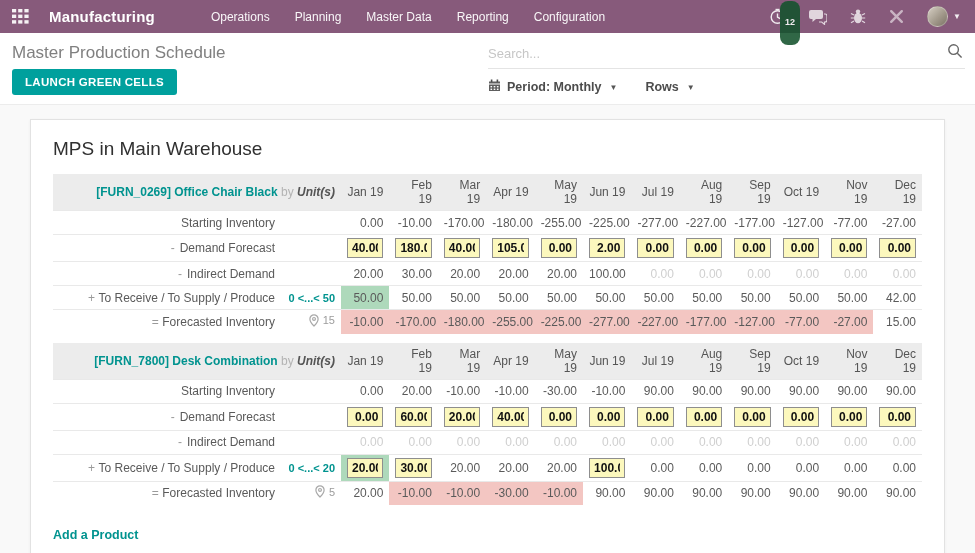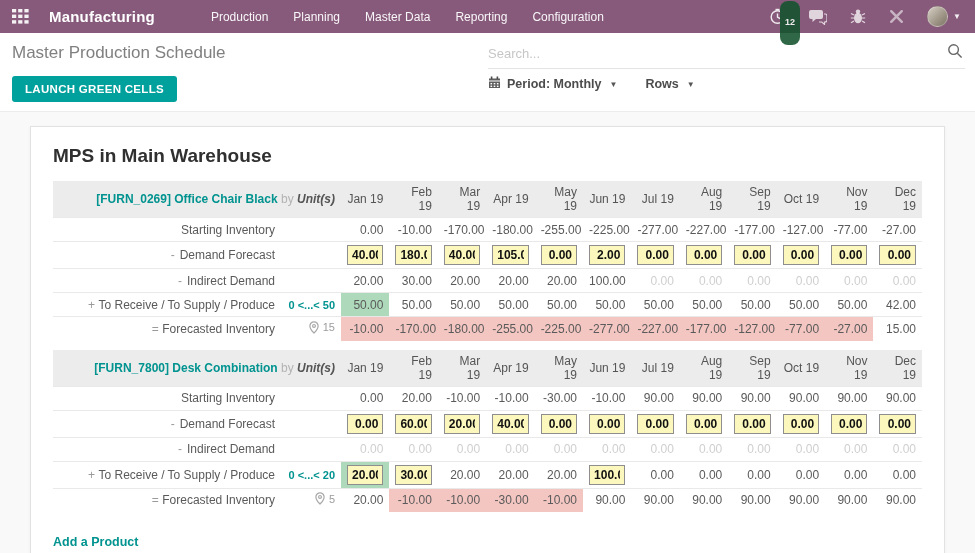--- a/index.html
+++ b/index.html
@@ -23,34 +23,34 @@
     background:linear-gradient(135deg,#d6cfc4 0%,#a39a8c 55%,#7b7265 100%); border:1px solid rgba(255,255,255,.25); }
   .caret-w { font-size:8px; color:rgba(255,255,255,.9); }
 
   
   .cp { background:#fff; padding:7px 10px 9px 12px; border-bottom:1px solid #ececec; }
   .cp-row1 { display:flex; justify-content:space-between; align-items:flex-start; }
   .page-title { font-size:17px; color:#808080; margin-top:3px; }
   .search { width:477px; display:flex; align-items:center; border-bottom:1px solid #e4e4e4; padding:3px 2px 5px 0; }
   .search input { flex:1; border:none; outline:none; font-size:13px; color:#555; background:transparent; }
   .search input::placeholder { color:#c6c6c6; }
-  .cp-row2 { display:flex; justify-content:space-between; align-items:flex-start; margin-top:7px; }
+  .cp-row2 { display:flex; justify-content:space-between; align-items:flex-end; }
   .btn-primary { background:#00A09D; color:#fff; border:none; border-radius:3px;
     font-size:11.5px; font-weight:bold; letter-spacing:.3px; padding:7px 13px; cursor:pointer;
     font-family:inherit; }
   .filters { width:477px; display:flex; align-items:center; gap:28px; }
   .filter { display:flex; align-items:center; gap:6px; font-size:12.5px; font-weight:bold;
     color:#4c4c4c; cursor:pointer; }
   .caret-d { font-size:8px; color:#555; margin-left:2px; }
 
   
   .content { background:#f9f9f9; padding:14px 30px 0; }
   .card { background:#fff; border:1px solid #e2e2e2; box-shadow:0 1px 3px rgba(0,0,0,.05);
     padding:14px 22px 20px; min-height:404px; }
-  .card-title { font-size:19px; font-weight:bold; color:#303030; margin:4px 0 14px; }
+  .card-title { font-size:19px; font-weight:normal; color:#303030; margin:4px 0 14px; }
 
   
   table.mps { width:100%; border-collapse:collapse; table-layout:fixed; font-size:12px; margin-bottom:9px; }
   col.c-label { width:228px; } col.c-range { width:60px; }
   table.mps thead th { background:#ececec; color:#555; font-weight:normal; padding:4px 6px; text-align:right; }
   th.prod { text-align:left; padding-left:6px; white-space:nowrap; overflow:hidden; }
   .prod-link { color:#00938F; font-weight:bold; cursor:pointer; text-decoration:none; }
   .by { color:#b3b3b3; }
   .unit { color:#555; font-style:italic; font-weight:bold; }
   table.mps tbody td { padding:3px 6px; height:24px; text-align:right; color:#5a5a5a;
@@ -85,21 +85,21 @@
           <rect x="6.2" y="5.6" width="4.2" height="3.4"></rect>
           <rect x="12.4" y="5.6" width="4.2" height="3.4"></rect>
         <rect x="0" y="11.2" width="4.2" height="3.4"></rect>
           <rect x="6.2" y="11.2" width="4.2" height="3.4"></rect>
           <rect x="12.4" y="11.2" width="4.2" height="3.4"></rect>
       </g>
     </svg>
   </span>
   <span class="brand">Manufacturing</span>
   <nav class="menus">
-    <span class="menu">Production</span>
+    <span class="menu">Operations</span>
     <span class="menu">Planning</span>
     <span class="menu">Master Data</span>
     <span class="menu">Reporting</span>
     <span class="menu">Configuration</span>
   </nav>
   <div class="systray">
     <span class="sys-icon">
       <svg width="17" height="17" viewBox="0 0 17 17" fill="none" stroke="#fff" stroke-width="1.4">
         <circle cx="8.5" cy="9" r="6.3"></circle>
           <path d="M8.5 5.5v3.5l2.6 1.6"></path>

